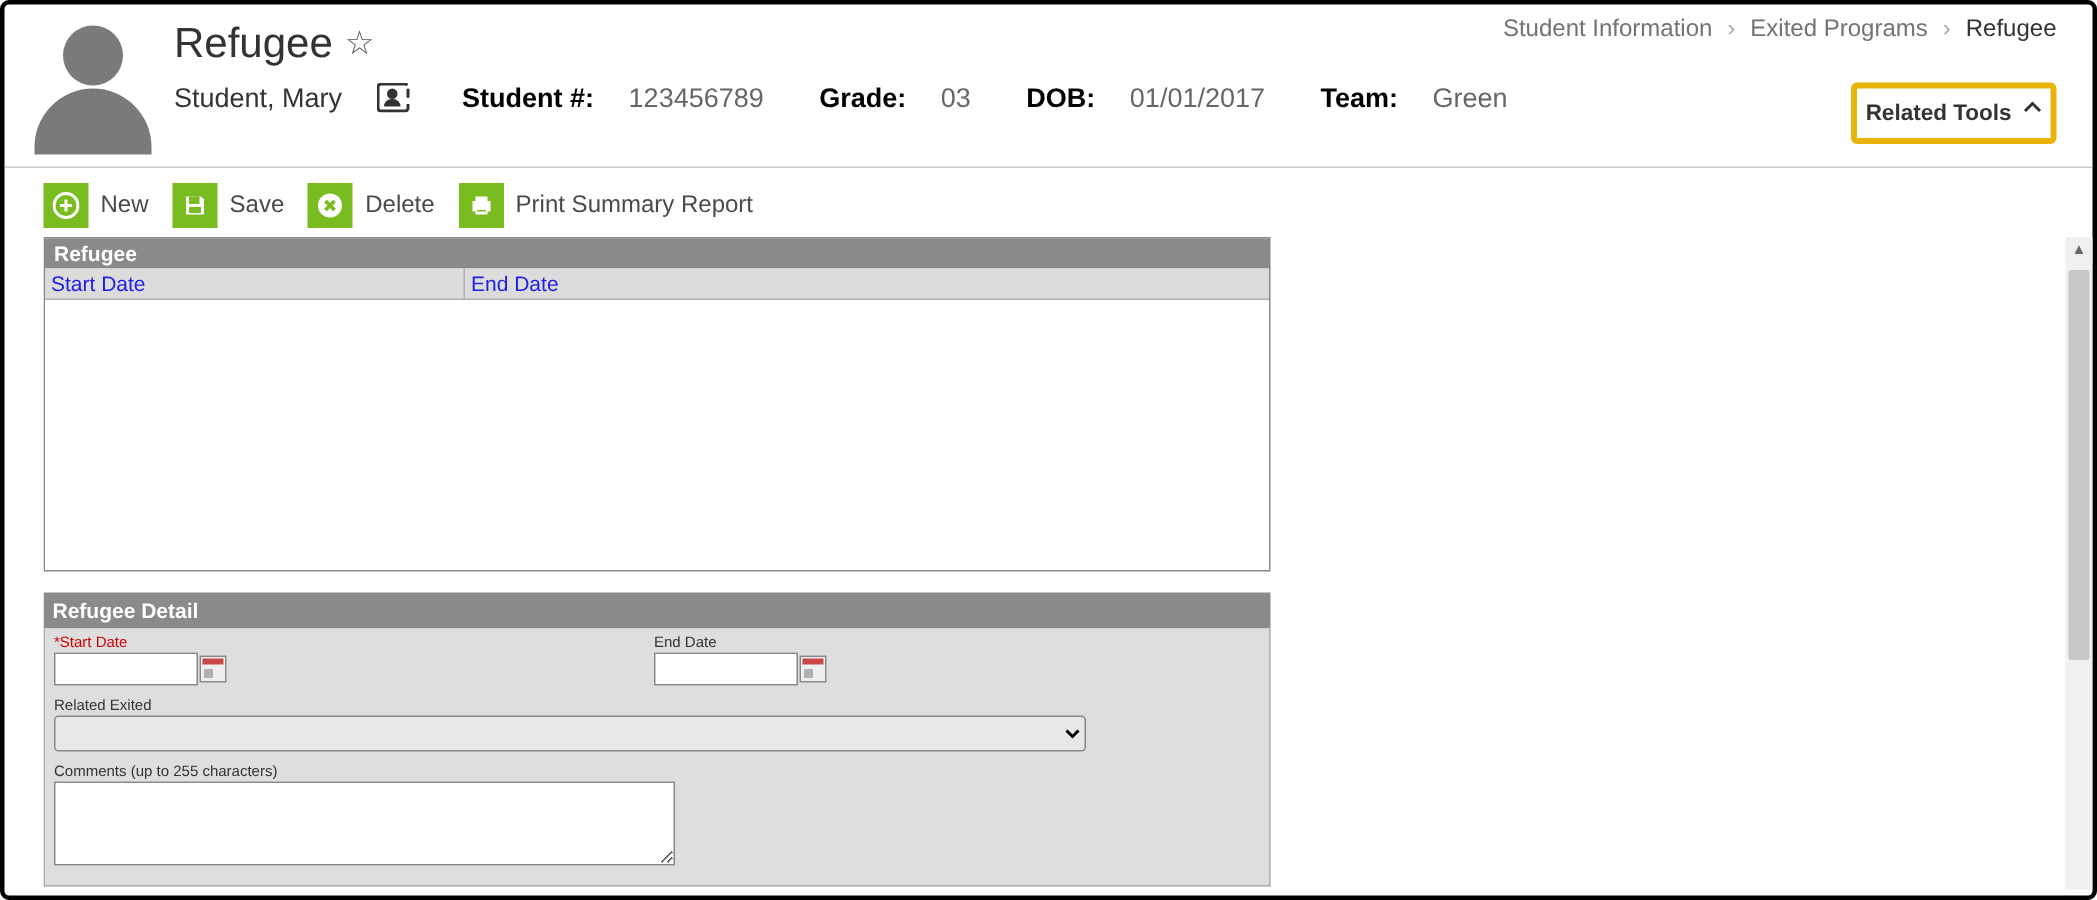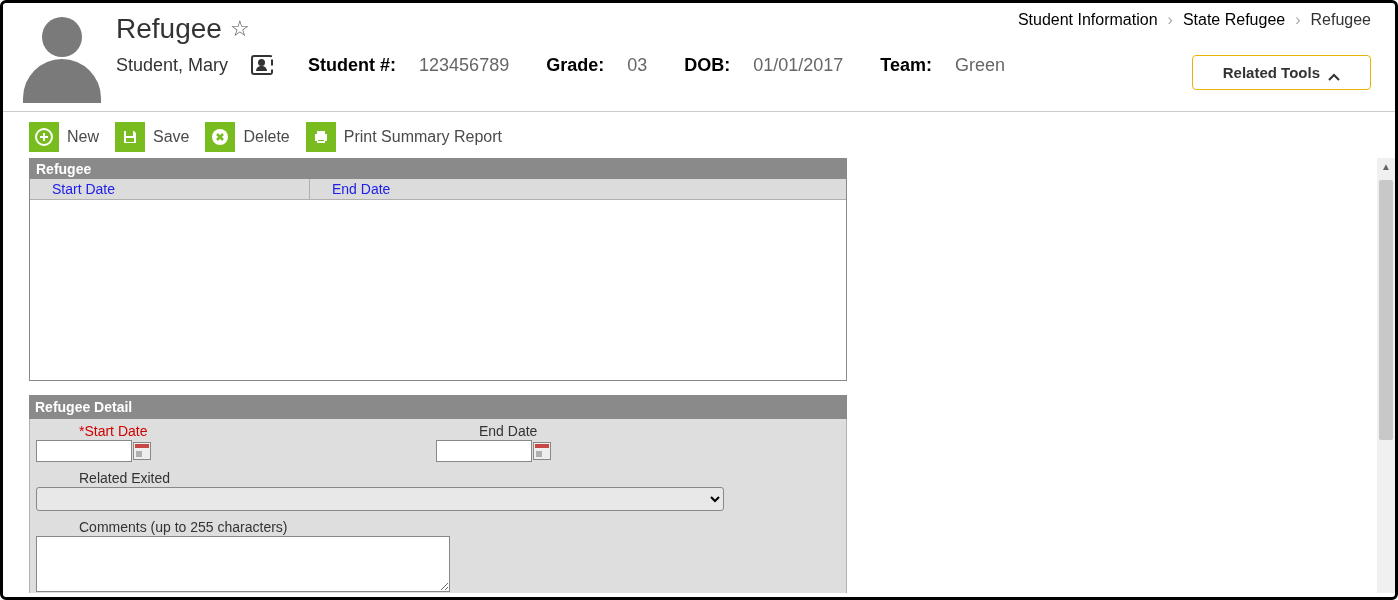--- a/index.html
+++ b/index.html
@@ -102,37 +102,37 @@
     .info-value { color: #666; margin-right: 14px; }
     .breadcrumb {
       position: absolute;
       top: 8px;
       right: 24px;
       font-size: 16px;
       display: flex;
       align-items: center;
       gap: 10px;
     }
-    .breadcrumb a { color: #000000; text-decoration: none; cursor: pointer; }
+    .breadcrumb a { color: #737373; text-decoration: none; cursor: pointer; }
     .breadcrumb .sep { color: #aaa; }
     .breadcrumb .current { color: #333; }
     .related-tools {
       position: absolute;
       right: 24px;
       top: 52px;
-      border: 1px solid #eab308;
+      border: 4px solid #eab308;
       border-radius: 4px;
       background: #fff;
-      padding: 8px 30px;
+      padding: 8px 6px;
       font-size: 15px;
       font-weight: bold;
       color: #333;
       cursor: pointer;
       display: flex;
-      align-items: flex-end;
+      align-items: flex-start;
       gap: 8px;
     }
     .toolbar {
       display: flex;
       align-items: center;
       gap: 16px;
       padding: 10px 26px;
     }
     .tool-btn {
       display: flex;
@@ -176,21 +176,21 @@
       font-size: 14px;
     }
     .col-header-row {
       display: flex;
       background: #dcdcdc;
       border-bottom: 1px solid #b0b0b0;
     }
     .col-header {
       color: #2020e8;
       font-size: 14px;
-      padding: 2px 22px;
+      padding: 2px 4px;
       cursor: pointer;
     }
     .col-start { width: 280px; border-right: 1px solid #b0b0b0; }
     .col-end { flex: 1; }
     .table-body {
       height: 180px;
       background: #fff;
     }
     .detail-section {
       margin-top: 14px;
@@ -209,23 +209,22 @@
       border-top: none;
       padding: 4px 6px 10px 6px;
     }
     .form-row {
       display: flex;
       gap: 40px;
       margin-bottom: 8px;
     }
     .form-field label {
       display: block;
-      font-size: 14px;
+      font-size: 10px;
       margin-bottom: 1px;
-      margin-left: 43px;
     }
     .required { color: #d00000; }
     .date-wrap {
       display: flex;
       align-items: center;
       gap: 1px;
     }
     .date-input {
       width: 96px;
       height: 22px;
@@ -329,21 +328,21 @@
       <span class="info-value">03</span>
       <span class="info-label">DOB:</span>
       <span class="info-value">01/01/2017</span>
       <span class="info-label">Team:</span>
       <span class="info-value">Green</span>
     </div>
   </div>
   <div class="breadcrumb">
     <a>Student Information</a>
     <span class="sep">›</span>
-    <a>State Refugee</a>
+    <a>Exited Programs</a>
     <span class="sep">›</span>
     <span class="current">Refugee</span>
   </div>
   <button class="related-tools">
     <span>Related Tools</span>
     <span>
       <svg width="12" height="8" viewBox="0 0 12 8">
           <path d="M1 7 L6 2 L11 7" stroke="#333" stroke-width="2" fill="none"></path>
         </svg>
     </span>

